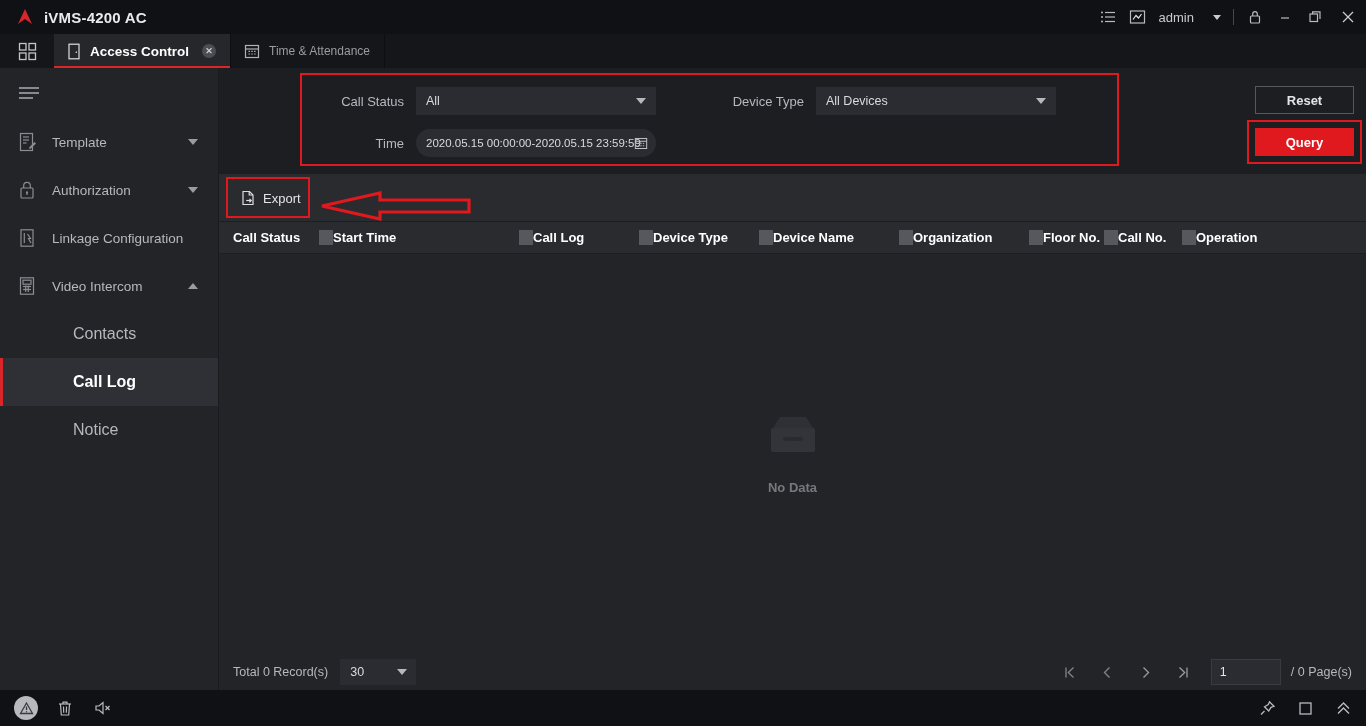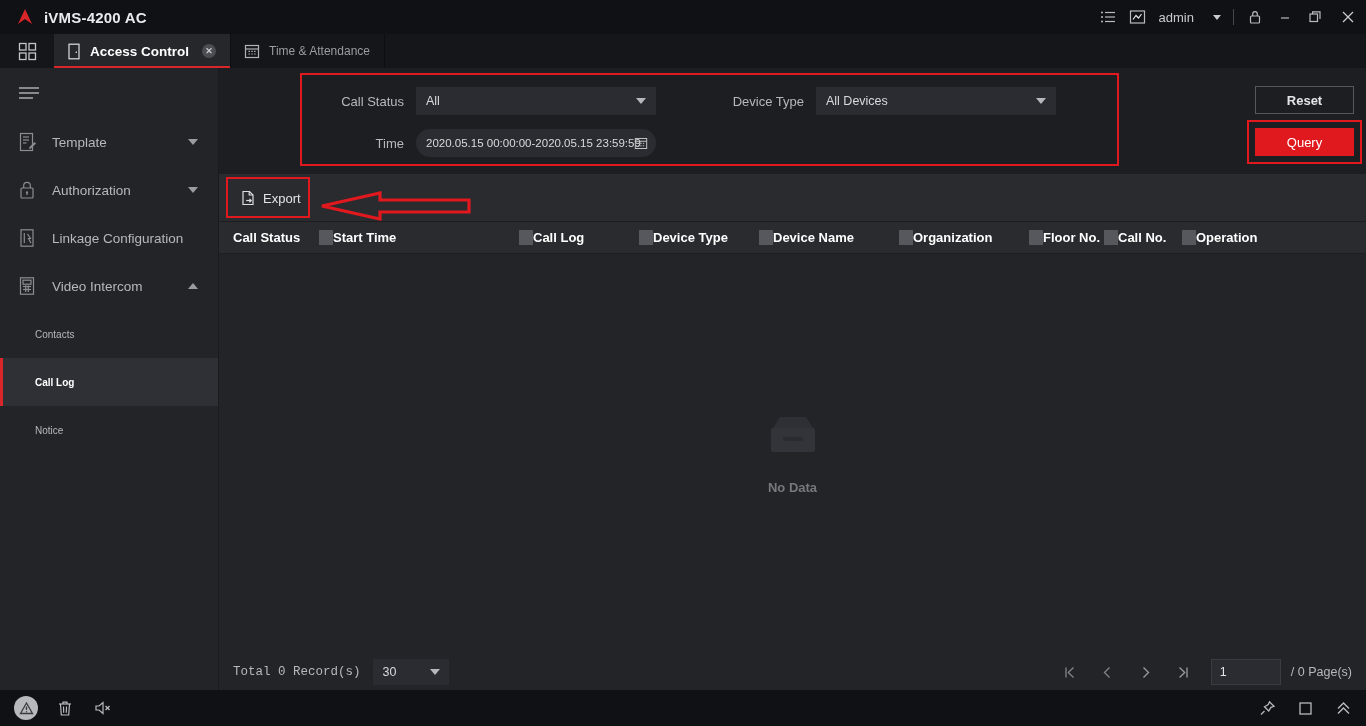--- a/index.html
+++ b/index.html
@@ -96,22 +96,22 @@
     color: #b6b8bd; font-size: 13.5px;
   }
   .nav-item .nv-icon {
     width: 26px; display: flex; align-items: center; justify-content: flex-start;
     color: #8b8d92;
   }
   .nav-item .nv-label { margin-left: 8px; }
   .nav-item .nv-arrow { position: absolute; right: 20px; }
   .sub-item {
     height: 48px; display: flex; align-items: center;
-    padding-left: 35px; position: relative;
-    color: #b6b8bd; font-size: 10px;
+    padding-left: 73px; position: relative;
+    color: #b6b8bd; font-size: 16px;
   }
   .sub-item.active {
     background: #2f3035; color: #ffffff; font-weight: bold;
   }
   .sub-item.active::before {
     content: ""; position: absolute; left: 0; top: 0; bottom: 0;
     width: 3px; background: #d9262b;
   }
   .tri-down {
     width: 0; height: 0;
@@ -155,21 +155,21 @@
 
   .btn-reset {
     position: absolute; background: transparent;
     border: 1px solid #55575c; color: #e4e5e8;
     font-size: 13px; font-weight: bold;
     display: flex; align-items: center; justify-content: center;
   }
   .btn-query {
     position: absolute; background: #e0191f;
     border: none; color: #ffffff;
-    font-size: 13px; font-weight: normal;
+    font-size: 13px; font-weight: bold;
     display: flex; align-items: center; justify-content: center;
   }
 
   
   .toolbar {
     position: absolute; top: 106px; left: 0;
     width: 1147px; height: 48px;
     background: #2a2b2f;
     border-bottom: 1px solid #1d1e22;
   }
@@ -215,21 +215,21 @@
     margin-top: 14px; color: #76787d; font-size: 13px; font-weight: bold;
   }
 
   
   .pager {
     position: absolute; top: 586px; left: 0;
     width: 1147px; height: 36px;
     background: #232428;
     display: flex; align-items: center;
   }
-  .pg-total { margin-left: 14px; color: #b6b8bd; font-size: 12.5px; font-family: Liberation Mono, monospace; }
+  .pg-total { margin-left: 14px; color: #b6b8bd; font-size: 12.5px; }
   .pg-size {
     margin-left: 12px; width: 76px; height: 26px;
     background: #2b2c31; display: flex; align-items: center;
     padding-left: 10px; color: #d8dadd; font-size: 12.5px;
     position: relative;
   }
   .pg-size .fcaret {
     position: absolute; right: 9px;
     width: 0; height: 0;
     border-left: 5px solid transparent; border-right: 5px solid transparent;

